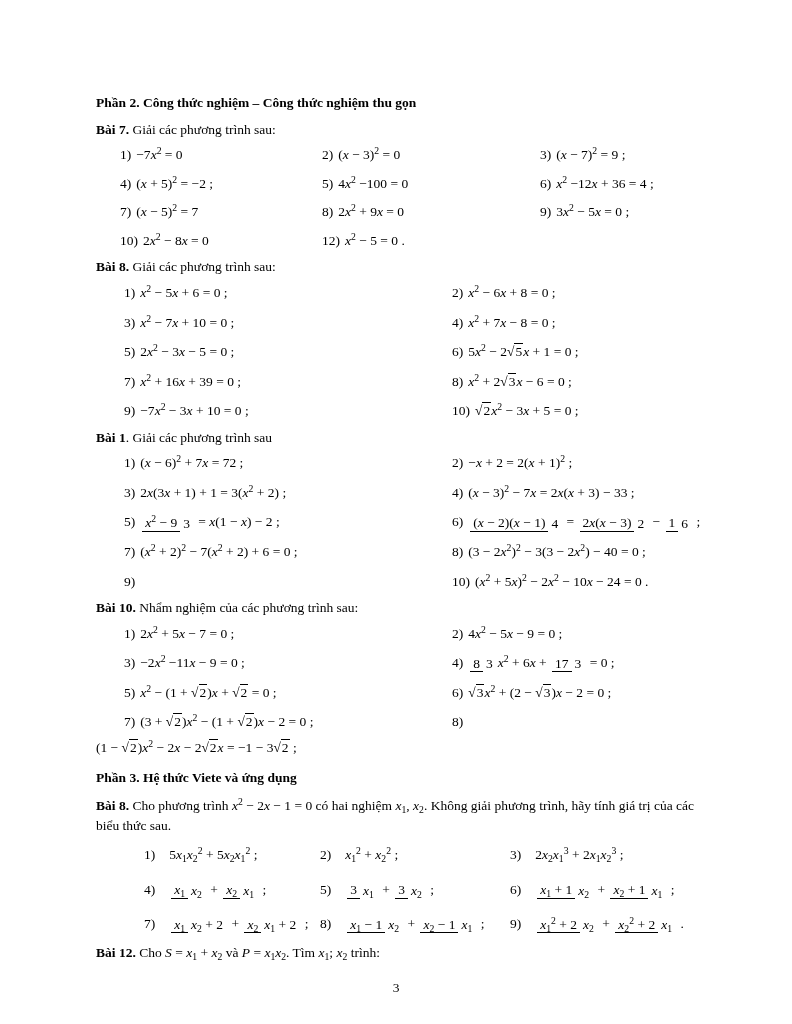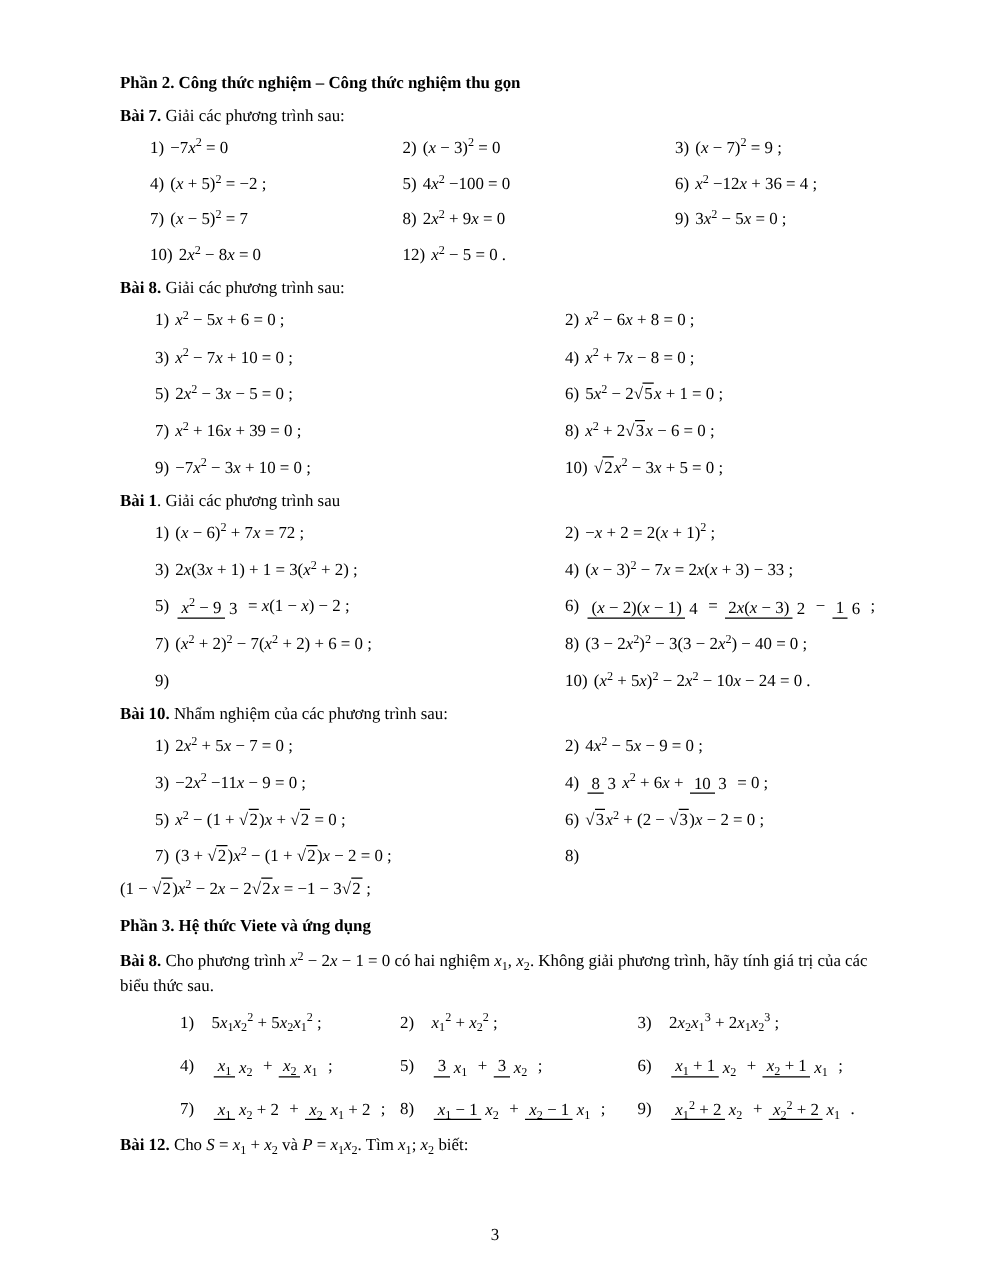--- a/index.html
+++ b/index.html
@@ -1,20 +1,20 @@
 <!DOCTYPE html>
 <html><head>
 <meta charset="utf-8">
 <style>
   *{box-sizing:border-box;}
   html,body{margin:0;padding:0;}
   body{width:792px;height:1024px;background:#ffffff;color:#000;
        font-family:"Liberation Serif","DejaVu Serif",serif;font-size:13.5px;
        line-height:1.45;position:relative;overflow:hidden;}
-  .page{padding:46px 88px 0 96px;}
+  .page{padding:46px 88px 0 96px;margin-top:37px;}
   .p-heading{font-weight:bold;margin:10px 0 2px;}
   .ex-heading{margin:7px 0 2px;}
   .ex-heading b,.para b{font-weight:bold;}
   .grid{display:grid;align-items:center;}
   .g7{grid-template-columns:202px 218px auto;row-gap:9px;margin:6px 0 6px 24px;}
   .g2{grid-template-columns:328px auto;row-gap:10px;margin:6px 0 6px 28px;}
   .g11{grid-template-columns:176px 190px auto;row-gap:15px;margin:10px 0 8px 48px;}
   .item{display:flex;align-items:center;}
   .no{margin-right:5px;white-space:nowrap;}
   .g11 .no{margin-right:14px;}
@@ -198,21 +198,21 @@
     <div class="item">
         <span class="no">3)</span>
         <span class="m">−2<i>x</i><sup>2</sup> −11<i>x</i> − 9 = 0 ;</span>
       </div>
     <div class="item">
         <span class="no">4)</span>
         <span class="m"><span class="frac">
             <span class="fn">8</span>
             <span class="fd">3</span>
           </span><i>x</i><sup>2</sup> + 6<i>x</i> + <span class="frac">
-            <span class="fn">10</span>
+            <span class="fn">17</span>
             <span class="fd">3</span>
           </span> = 0 ;</span>
       </div>
     <div class="item">
         <span class="no">5)</span>
         <span class="m"><i>x</i><sup>2</sup> − (1 + <span class="sqrt">√<span class="rad">2</span></span>)<i>x</i> + <span class="sqrt">√<span class="rad">2</span></span> = 0 ;</span>
       </div>
     <div class="item">
         <span class="no">6)</span>
         <span class="m"><span class="sqrt">√<span class="rad">3</span></span><i>x</i><sup>2</sup> + (2 − <span class="sqrt">√<span class="rad">3</span></span>)<i>x</i> − 2 = 0 ;</span>
@@ -299,17 +299,17 @@
         <span class="m"><span class="frac">
             <span class="fn"><i>x</i><sub>1</sub><sup>2</sup> + 2</span>
             <span class="fd"><i>x</i><sub>2</sub></span>
           </span> + <span class="frac">
             <span class="fn"><i>x</i><sub>2</sub><sup>2</sup> + 2</span>
             <span class="fd"><i>x</i><sub>1</sub></span>
           </span> .</span>
       </div>
   </div>
 
-  <div class="para"><b>Bài 12.</b><span> Cho </span><span class="m"><i>S</i> = <i>x</i><sub>1</sub> + <i>x</i><sub>2</sub></span><span> và </span><span class="m"><i>P</i> = <i>x</i><sub>1</sub><i>x</i><sub>2</sub></span><span>. Tìm </span><span class="m"><i>x</i><sub>1</sub>; <i>x</i><sub>2</sub></span><span> biết:</span></div>
+  <div class="para"><b>Bài 12.</b><span> Cho </span><span class="m"><i>S</i> = <i>x</i><sub>1</sub> + <i>x</i><sub>2</sub></span><span> và </span><span class="m"><i>P</i> = <i>x</i><sub>1</sub><i>x</i><sub>2</sub></span><span>. Tìm </span><span class="m"><i>x</i><sub>1</sub>; <i>x</i><sub>2</sub></span><span> trình:</span></div>
 
 </div>
 
 <div class="pageno">3</div>
 
 </body></html>

